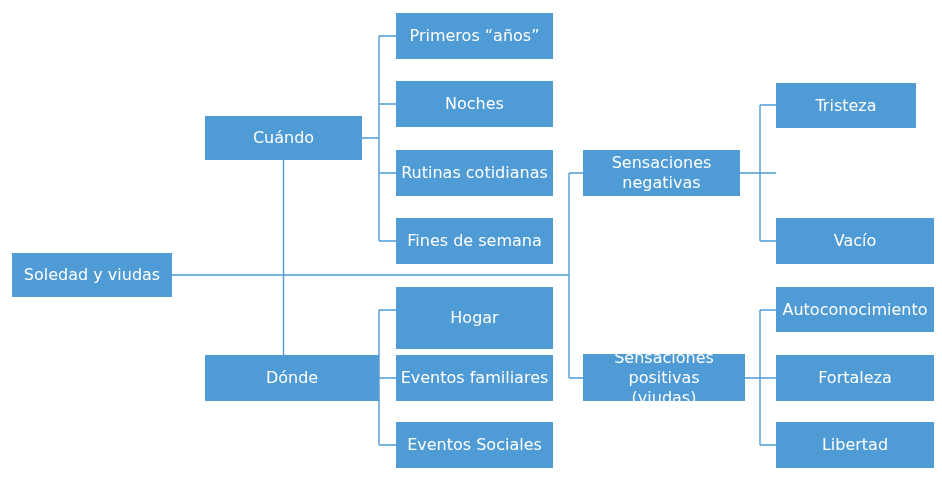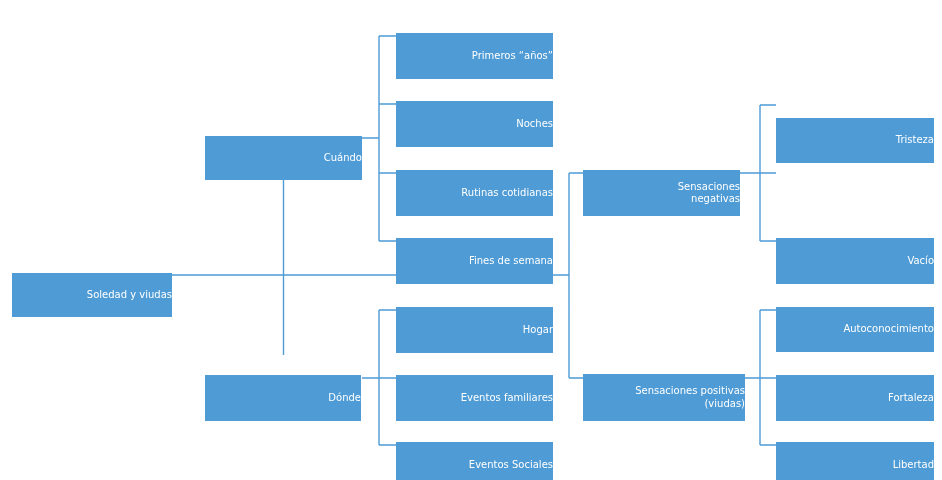--- a/index.html
+++ b/index.html
@@ -28,24 +28,23 @@
     stroke: var(--line);
     stroke-width: 1.4;
   }
   .node {
     position: absolute;
     background: var(--fill);
     color: var(--text);
     display: flex;
     align-items: center;
     justify-content: center;
-    text-align: right;
-    font-size: 10px;
+    text-align: center;
+    font-size: 16px;
     line-height: 1.25;
-    margin-top: 20px;
   }
   .node .lbl {
     white-space: pre-line;
     display: block;
     width: 100%;
   }
 </style>
 </head>
 <body>
 
@@ -72,57 +71,57 @@
     "></path>
   </svg>
 
   <div class="node" style="left:12px;top:253px;width:160px;height:44px">
     <span class="lbl">Soledad y viudas</span>
   </div>
 
   <div class="node" style="left:205px;top:116px;width:157px;height:44px">
     <span class="lbl">Cuándo</span>
   </div>
-  <div class="node" style="left:205px;top:355px;width:156px;height:46px">
+  <div class="node" style="left:205px;top:355px;width:174px;height:46px">
     <span class="lbl">Dónde</span>
   </div>
 
   <div class="node" style="left:396px;top:13px;width:157px;height:46px">
     <span class="lbl">Primeros “años”</span>
   </div>
   <div class="node" style="left:396px;top:81px;width:157px;height:46px">
     <span class="lbl">Noches</span>
   </div>
   <div class="node" style="left:396px;top:218px;width:157px;height:46px">
     <span class="lbl">Fines de semana</span>
   </div>
   <div class="node" style="left:396px;top:150px;width:157px;height:46px">
     <span class="lbl">Rutinas cotidianas</span>
   </div>
 
-  <div class="node" style="left:396px;top:287px;width:157px;height:46px">
+  <div class="node" style="left:396px;top:287px;width:157px;height:62px">
     <span class="lbl">Hogar</span>
   </div>
   <div class="node" style="left:396px;top:422px;width:157px;height:46px">
     <span class="lbl">Eventos Sociales</span>
   </div>
   <div class="node" style="left:396px;top:355px;width:157px;height:46px">
     <span class="lbl">Eventos familiares</span>
   </div>
 
   <div class="node" style="left:583px;top:150px;width:157px;height:46px">
     <span class="lbl">Sensaciones
 negativas</span>
   </div>
   <div class="node" style="left:583px;top:354px;width:162px;height:47px">
     <span class="lbl">Sensaciones positivas
 (viudas)</span>
   </div>
 
-  <div class="node" style="left:776px;top:98px;width:158px;height:45px">
+  <div class="node" style="left:776px;top:83px;width:140px;height:45px">
     <span class="lbl">Tristeza</span>
   </div>
   <div class="node" style="left:776px;top:218px;width:158px;height:46px">
     <span class="lbl">Vacío</span>
   </div>
 
   <div class="node" style="left:776px;top:287px;width:158px;height:45px">
     <span class="lbl">Autoconocimiento</span>
   </div>
   <div class="node" style="left:776px;top:355px;width:158px;height:46px">

